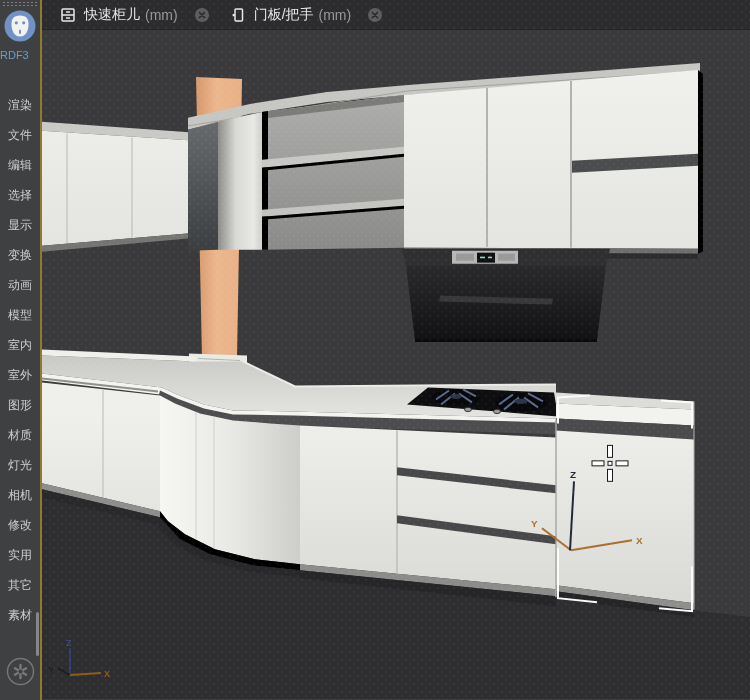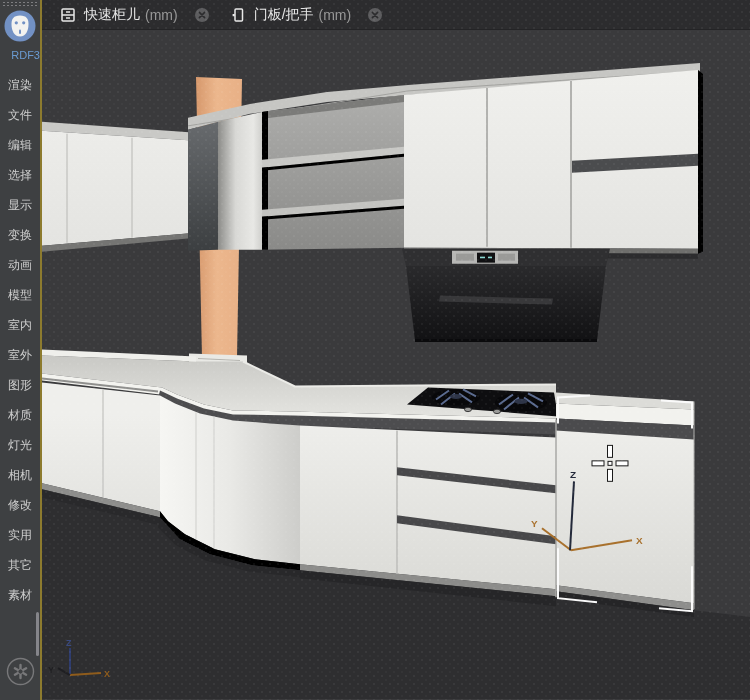--- a/index.html
+++ b/index.html
@@ -12,22 +12,22 @@
   .sidebar{
     width:40px;flex-shrink:0;background:#3e4042;position:relative;
     border-right:2px solid #8d7b2e;box-sizing:content-box;
   }
   .drag-dots{
     height:5px;margin:1px 2px 0 2px;
     background-image:radial-gradient(#7d7d80 0.8px,transparent 0.9px);
     background-size:4px 3px;
   }
   .logo{width:32px;height:32px;margin:4px auto 0 auto;display:block;cursor:pointer;}
-  .logo-label{margin-top:7px;text-align:right;font-size:11px;color:#6b9bd2;cursor:pointer;}
-  .menu{margin-top:9px;display:flex;flex-direction:column;}
+  .logo-label{margin-top:7px;text-align:left;font-size:11px;color:#6b9bd2;cursor:pointer;}
+  .menu{margin-top:29px;display:flex;flex-direction:column;}
   .menu-item{height:30px;line-height:30px;text-align:center;color:#cdcdcd;font-size:12px;cursor:pointer;white-space:nowrap;}
   .sidebar-scroll{position:absolute;right:1px;top:612px;width:3px;height:44px;background:#85858a;border-radius:2px;}
   .settings{position:absolute;left:6px;bottom:14px;width:29px;height:29px;cursor:pointer;}
   
   .main{flex:1;display:flex;flex-direction:column;position:relative;}
   .main::after{ 
     content:"";position:absolute;inset:0;pointer-events:none;
     background-image:
       radial-gradient(rgba(255,255,255,0.05) 1px,transparent 1.25px),
       radial-gradient(rgba(255,255,255,0.028) 1px,transparent 1.25px);

